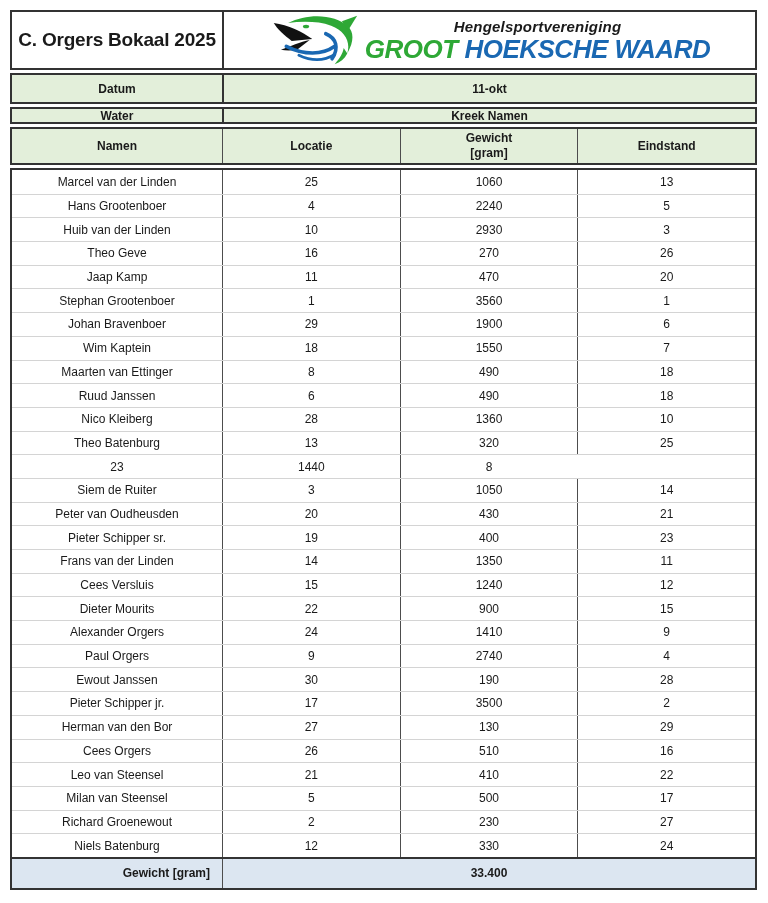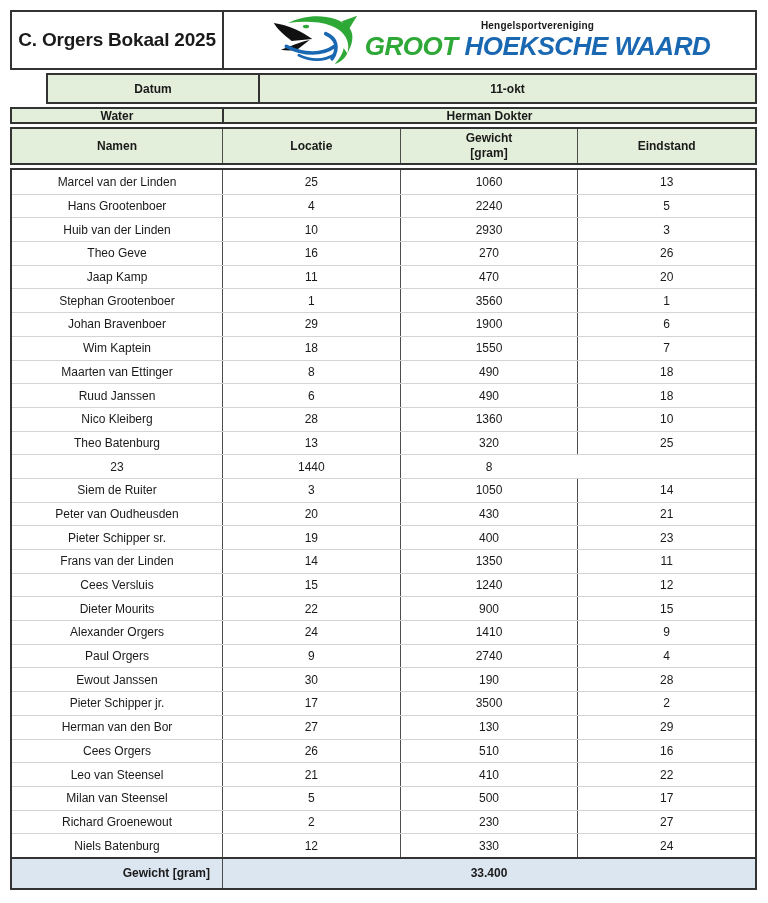--- a/index.html
+++ b/index.html
@@ -18,28 +18,28 @@
 
   .block{border:2px solid var(--border-dark);margin-bottom:3px;background:#fff;}
 
   
   .title-block{display:grid;grid-template-columns:210px 1fr;height:60px;}
   .title-cell{display:flex;align-items:center;justify-content:center;
     font-size:19px;font-weight:bold;letter-spacing:-0.2px;}
   .logo-cell{border-left:2px solid var(--border-dark);display:flex;align-items:center;justify-content:center;gap:4px;}
   .logo-icon{width:92px;height:52px;flex:0 0 auto;}
   .logo-text{display:flex;flex-direction:column;align-items:center;line-height:1;}
-  .logo-sub{font-size:10px;font-weight:bold;letter-spacing:0.2px;margin-bottom:2px;}
+  .logo-sub{font-size:15px;font-style:italic;font-weight:bold;letter-spacing:0.2px;margin-bottom:2px;}
   .logo-main{font-size:26px;font-style:italic;font-weight:bold;letter-spacing:-0.5px;white-space:nowrap;}
   .logo-main .g{color:var(--logo-green);}
   .logo-main .b{color:var(--logo-blue);}
 
   
   .info-block{display:grid;grid-template-columns:210px 1fr;background:var(--green-bg);}
-  .info-block.datum{height:31px;margin-left:36px;}
+  .info-block.datum{height:31px;}
   .info-block.water{height:17px;}
   .info-block .cell{display:flex;align-items:center;justify-content:center;font-size:12px;font-weight:bold;}
   .info-block .value{border-left:2px solid var(--border-dark);}
 
   
   .header-block{display:grid;grid-template-columns:210px 1fr 1fr 1fr;height:38px;background:var(--green-bg);}
   .header-block .cell{display:flex;flex-direction:column;align-items:center;justify-content:center;
     font-size:12px;font-weight:bold;line-height:1.25;}
   .header-block .cell + .cell{border-left:1px solid var(--border-mid);}
 
@@ -94,21 +94,21 @@
       </div>
     </div>
 
     <div class="block info-block datum">
       <div class="cell">Datum</div>
       <div class="cell value">11-okt</div>
     </div>
 
     <div class="block info-block water">
       <div class="cell">Water</div>
-      <div class="cell value">Herman Dokter</div>
+      <div class="cell value">Kreek Namen</div>
     </div>
 
     <div class="block header-block">
       <div class="cell">
         <span>Namen</span>
       </div>
       <div class="cell">
         <span>Locatie</span>
       </div>
       <div class="cell">

